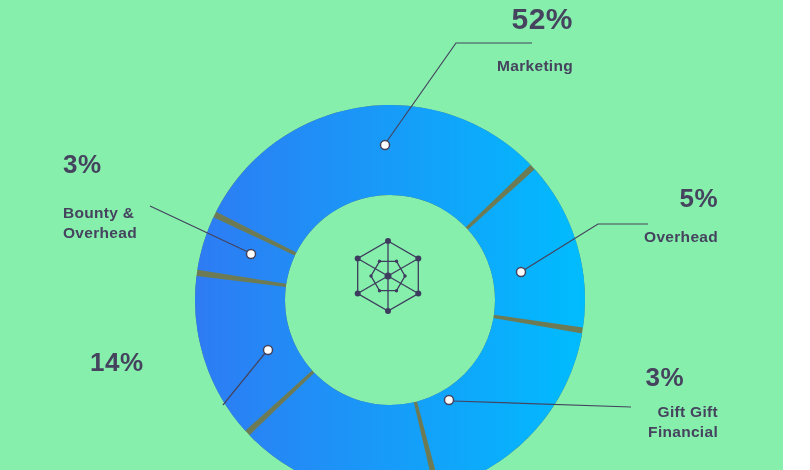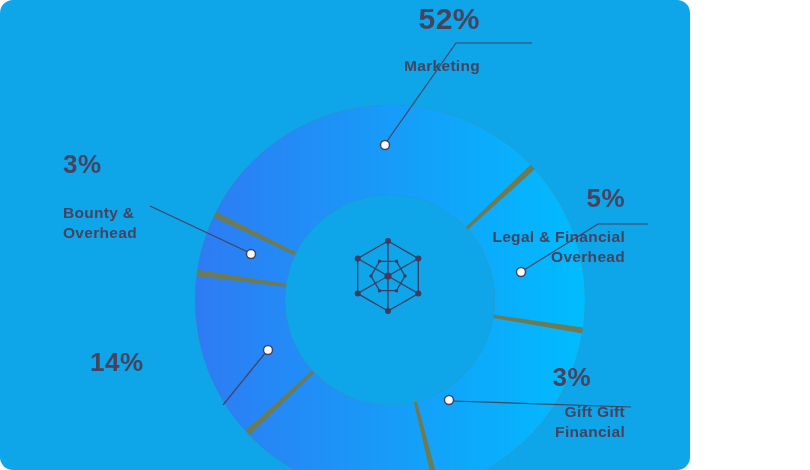--- a/index.html
+++ b/index.html
@@ -1,22 +1,21 @@
 <!DOCTYPE html>
 <html><head>
 <meta charset="utf-8">
 <style>
   html,body{margin:0;padding:0;background:#ffffff;}
   .stage{
     position:relative;
-    width:690px;height:470px;
-    background:#0ea5e9;
+    width:783px;height:470px;
+    background:#86efac;
     overflow:hidden;
     font-family:"Liberation Sans", sans-serif;
-    border-radius:13px;
   }
   .stage svg{position:absolute;left:0;top:0;}
   .leader{stroke:#45435E;stroke-width:1.2;fill:none;}
   .anchor-dot{fill:#ffffff;stroke:#45435E;stroke-width:1.5;}
   .icon-line{stroke:#3E3C5E;stroke-width:1.3;fill:none;}
   .icon-dot{fill:#3E3C5E;stroke:none;}
   .callout{position:absolute;color:#45435E;}
   .callout .pct{font-weight:700;font-size:26px;letter-spacing:.5px;}
   .callout .name{font-size:15.5px;line-height:20px;font-weight:600;letter-spacing:.3px;}
   .align-right{text-align:right;}
@@ -102,21 +101,20 @@
   </div>
 
   <div class="callout callout-bounty">
     <div class="pct">3%</div>
     <div class="name">Bounty &amp;</div>
     <div class="name">Overhead</div>
   </div>
 
   <div class="callout callout-legal align-right">
     <div class="pct">5%</div>
-    <div class="name">Legal &amp; Financial</div>
     <div class="name">Overhead</div>
   </div>
 
   <div class="callout callout-it">
     <div class="pct">14%</div>
   </div>
 
   <div class="callout callout-gift align-right">
     <div class="pct">3%</div>
     <div class="name">Gift Gift</div>

